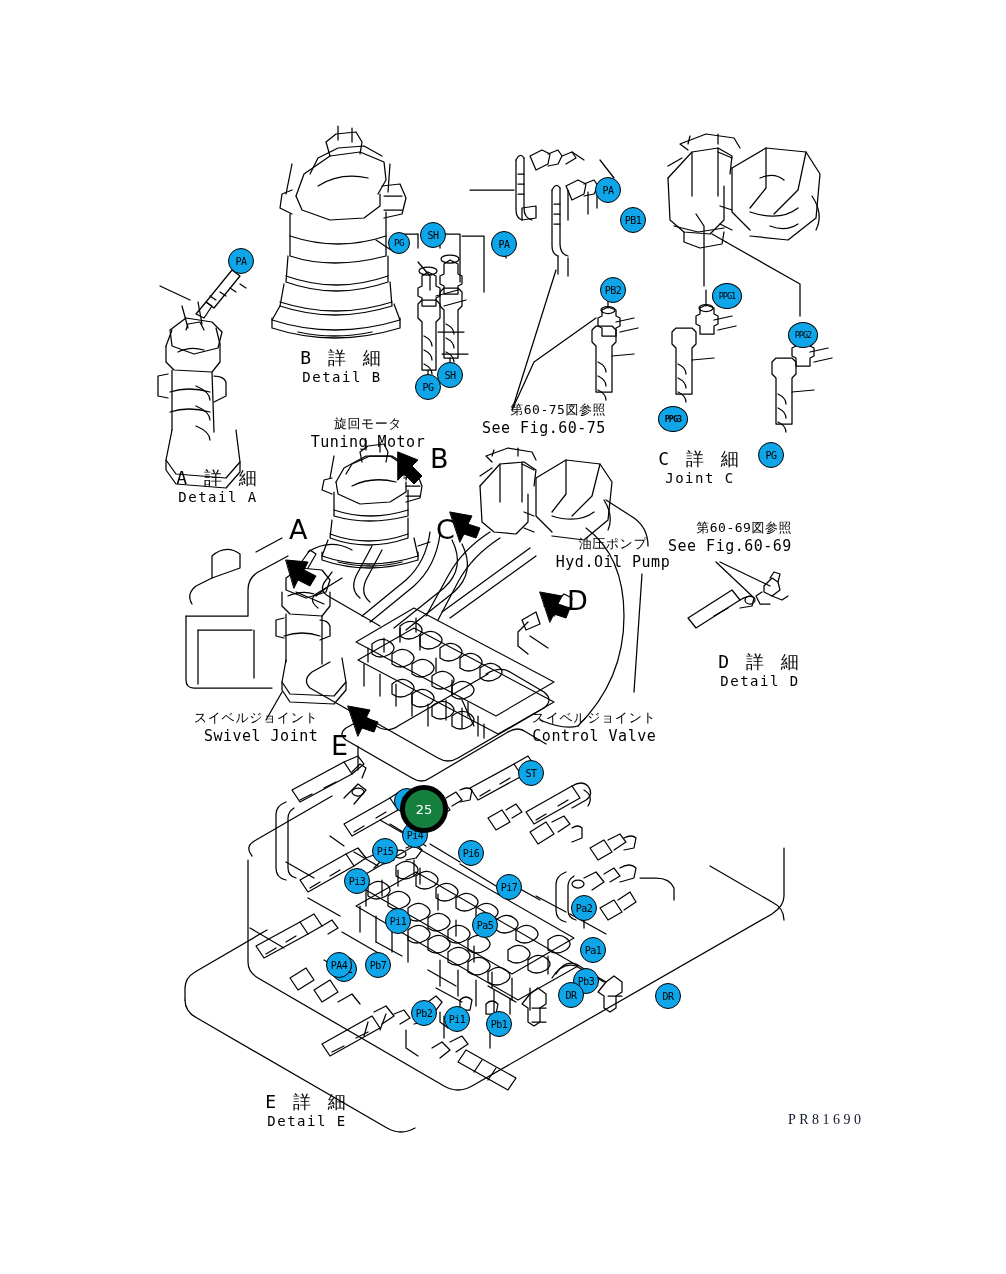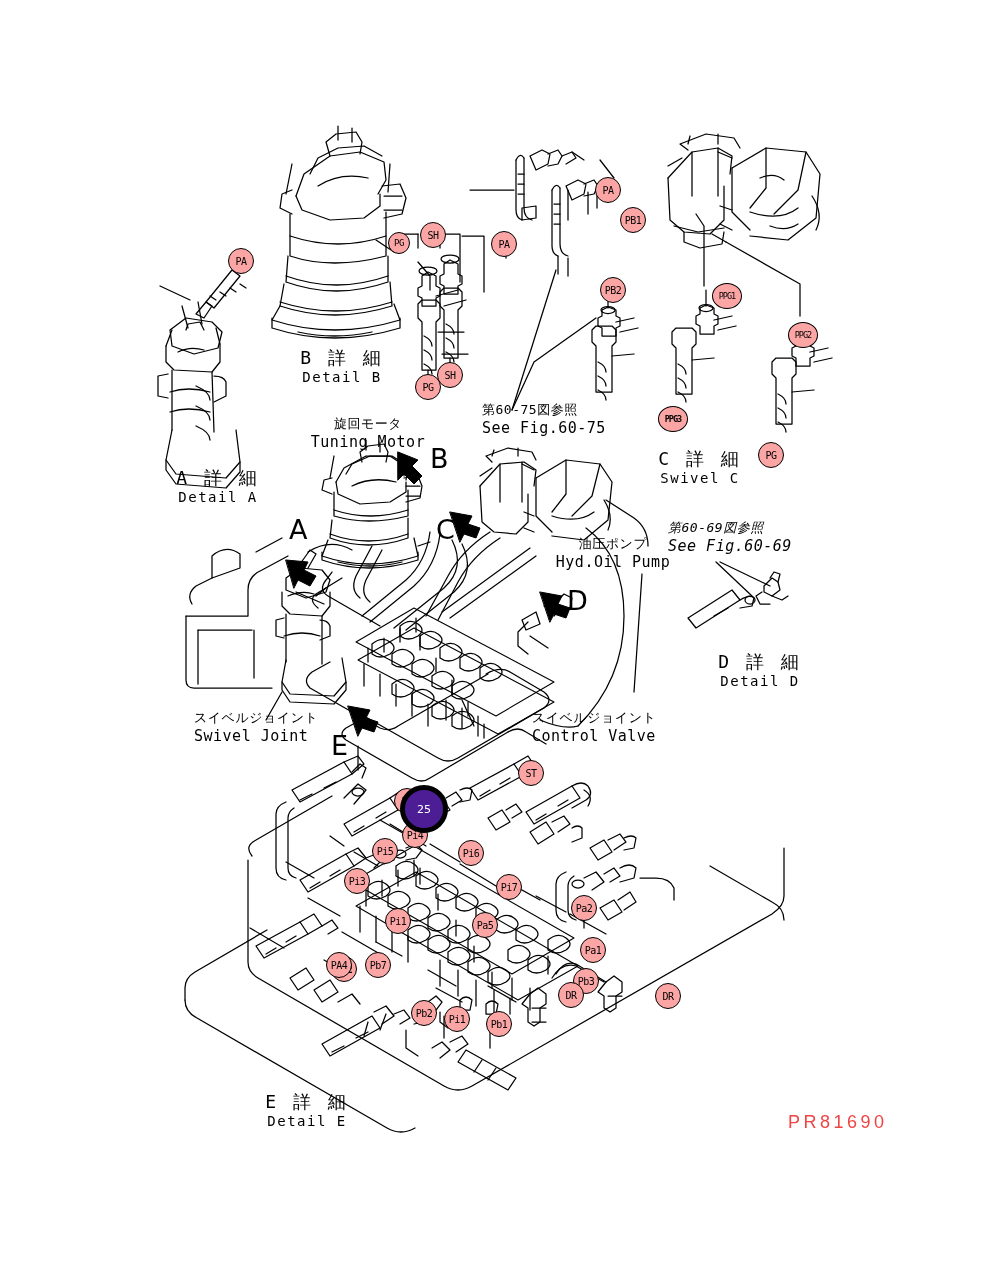--- a/index.html
+++ b/index.html
@@ -15,74 +15,75 @@
     background:#fff;
     overflow:hidden;
   }
   #art{position:absolute;left:0;top:0;width:1006px;height:1274px;}
 
   
   .cb{
     position:absolute;
     border:1.4px solid #000;
     border-radius:50%;
-    background:#fca5a5;
+    background:#0ea5e9;
     display:flex;
     align-items:center;
     justify-content:center;
     font-family:"DejaVu Sans Mono","Liberation Mono",monospace;
     letter-spacing:-0.5px;
     color:#000;
     box-sizing:border-box;
     white-space:nowrap;
   }
   .cb.sm{width:22px;height:22px;font-size:9px;}
   .cb.md{width:26px;height:26px;font-size:10px;}
   .cb.wide{width:30px;height:26px;border-radius:50%;font-size:8.5px;letter-spacing:-1px;}
 
   
   .txt{
     position:absolute;
     font-family:"DejaVu Sans Mono","Liberation Mono",monospace;
     color:#000;
     white-space:nowrap;
     line-height:1.28;
+    text-align:right;
   }
   .jp{font-size:18px;letter-spacing:3px;}
   .en{font-size:14px;letter-spacing:1.5px;}
   .jp-sm{font-size:13px;letter-spacing:0.5px;}
   .en-sm{font-size:15px;letter-spacing:0.5px;}
   .ctr{text-align:center;}
   .lbl-big{
     position:absolute;
     font-family:"DejaVu Sans","Liberation Sans",sans-serif;
     font-size:27px;
     font-weight:400;
     color:#000;
   }
   .pn{
     position:absolute;
-    font-family:Liberation Sans, sans-serif;
-    font-size:18px;
+    font-family:Liberation Serif, serif;
+    font-size:14px;
     letter-spacing:3.5px;
-    color:#ef4444;
+    color:#0f172a;
   }
 
   
   #marker{
     position:absolute;
     width:48px;height:48px;
     border-radius:50%;
     box-sizing:border-box;
     border:5px solid #000;
-    background:#4c1d95;
+    background:#15803d;
     display:flex;align-items:center;justify-content:center;
     color:#fff;
     font-family:"DejaVu Sans","Liberation Sans",sans-serif;
-    font-size:11px;
+    font-size:13px;
     z-index:40;
   }
 </style>
 </head>
 <body>
 
 <div id="page">
 
   <svg id="art" viewBox="0 0 1006 1274" xmlns="http://www.w3.org/2000/svg">
     <g fill="none" stroke="#000" stroke-width="1.25" stroke-linejoin="round" stroke-linecap="round">
@@ -544,39 +545,39 @@
     <div class="en">Detail A</div>
   </div>
 
   <div class="txt ctr" style="left:282px;top:346px;width:120px;">
     <div class="jp">B 詳 細</div>
     <div class="en">Detail B</div>
   </div>
 
   <div class="txt ctr" style="left:640px;top:447px;width:120px;">
     <div class="jp">C 詳 細</div>
-    <div class="en">Swivel C</div>
+    <div class="en">Joint C</div>
   </div>
 
   <div class="txt ctr" style="left:700px;top:650px;width:120px;">
     <div class="jp">D 詳 細</div>
     <div class="en">Detail D</div>
   </div>
 
   <div class="txt ctr" style="left:227px;top:1090px;width:160px;">
     <div class="jp">E 詳 細</div>
     <div class="en">Detail E</div>
   </div>
 
   <div class="txt" style="left:482px;top:402px;">
     <div class="jp-sm">第60-75図参照</div>
     <div class="en-sm">See Fig.60-75</div>
   </div>
 
-  <div class="txt" style="left:668px;top:520px;font-style:italic;">
+  <div class="txt" style="left:668px;top:520px;">
     <div class="jp-sm">第60-69図参照</div>
     <div class="en-sm">See Fig.60-69</div>
   </div>
 
   <div class="txt ctr" style="left:298px;top:416px;width:140px;">
     <div class="jp-sm">旋回モータ</div>
     <div class="en-sm">Tuning Motor</div>
   </div>
 
   <div class="txt ctr" style="left:548px;top:536px;width:130px;">

